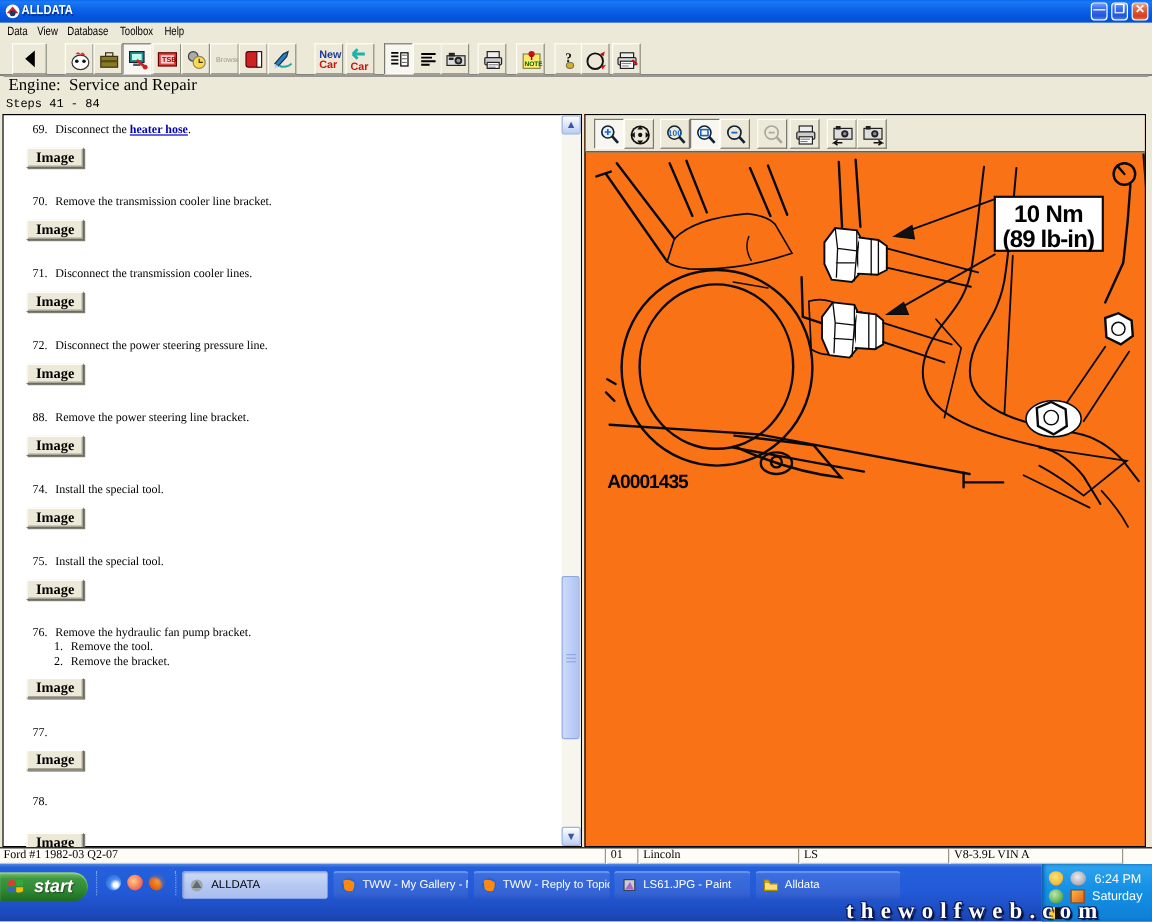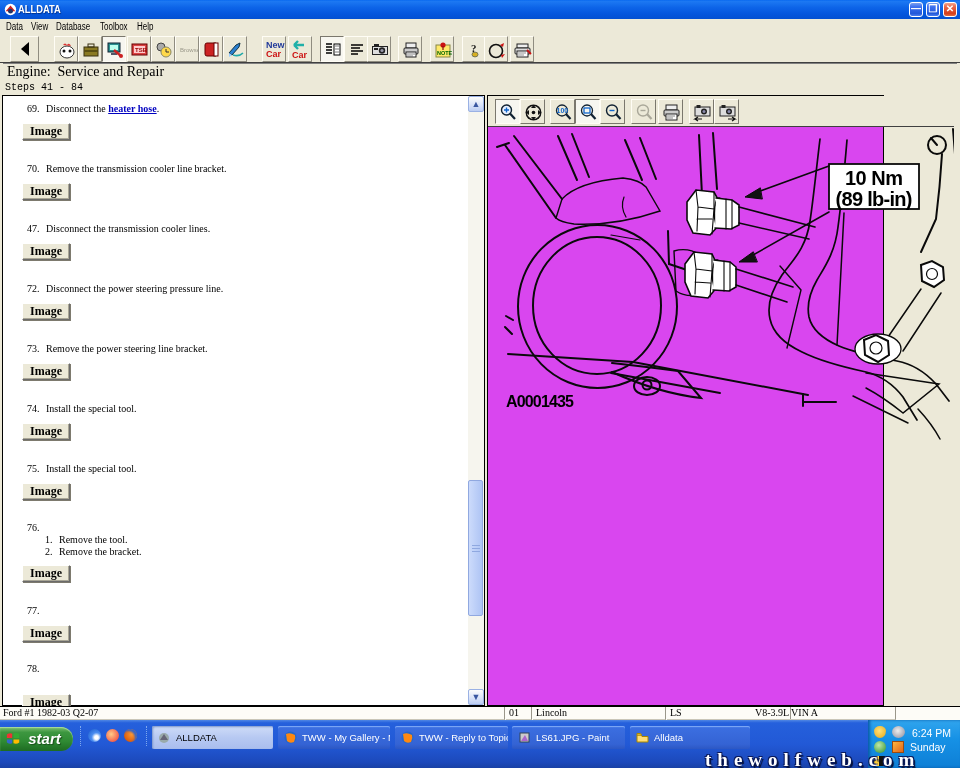--- a/index.html
+++ b/index.html
@@ -40,21 +40,21 @@
 box-shadow:inset -1px -1px 0 #a9a696, 1px 1px 0 #7d7a6e;
 font-family:"Liberation Serif",serif;font-weight:bold;font-size:12px;text-align:center;line-height:14px}
 
 #sbar{left:465px;top:0px;width:16px;height:609px;background:#F6F5EE}
 .sbtn{position:absolute;left:0;width:16px;height:16px;border-radius:2px;
 background:linear-gradient(180deg,#fdfdfb,#d8e2f8 60%,#bccdf2);border:1px solid #9ab1e4;
 color:#3a57a0;font-size:9px;text-align:center;line-height:14px}
 #sthumb{position:absolute;left:0px;top:384px;width:15px;height:136px;border-radius:2px;
 background:linear-gradient(90deg,#ccdbfb,#aec4f4);border:1px solid #90a8e0}
 
-#rpanel{left:487px;top:95px;width:397px;height:611px;background:#d946ef;border:1px solid #000}
+#rpanel{left:487px;top:95px;width:468px;height:611px;background:#f97316;border:1px solid #000}
 #rtoolbar{position:absolute;left:0;top:0;width:466px;height:31px;background:#ECE9D8;border-bottom:1px solid #404040}
 .rbtn{position:absolute;top:3px;width:25px;height:25px;background:#ECE9D8;
 border:1px solid;border-color:#fffdf5 #7a776d #7a776d #fffdf5}
 .rbtn.pressed{background:#F7F6F0;border-color:#7a776d #fffdf5 #fffdf5 #7a776d}
 .rbtn svg{position:absolute;left:3px;top:3px}
 
 #statusbar{left:0;top:706px;width:960px;height:14px;background:#FDFCF7;border-top:1px solid #000;
 font-family:"Liberation Serif",serif;font-size:10px}
 #statusbar div{position:absolute;top:0;height:13px;border-right:1px solid #9a978a;border-bottom:1px solid #c9c6b8;padding:0 0 0 3px;line-height:12px}
 
@@ -243,36 +243,37 @@
 </div>
 
 <div class="abs" id="lpanel">
  <div id="lcontent">
   <div class="stepnum" style="top:103px">69.</div>
       <div class="steptxt" style="top:103px">Disconnect the <a class="hl">heater hose</a>.</div>
   <div class="imgbtn" style="top:123px">Image</div>
   <div class="stepnum" style="top:163px">70.</div>
       <div class="steptxt" style="top:163px">Remove the transmission cooler line bracket.</div>
   <div class="imgbtn" style="top:183px">Image</div>
-  <div class="stepnum" style="top:223px">47.</div>
+  <div class="stepnum" style="top:223px">71.</div>
       <div class="steptxt" style="top:223px">Disconnect the transmission cooler lines.</div>
   <div class="imgbtn" style="top:243px">Image</div>
   <div class="stepnum" style="top:283px">72.</div>
       <div class="steptxt" style="top:283px">Disconnect the power steering pressure line.</div>
   <div class="imgbtn" style="top:303px">Image</div>
-  <div class="stepnum" style="top:343px">73.</div>
+  <div class="stepnum" style="top:343px">88.</div>
       <div class="steptxt" style="top:343px">Remove the power steering line bracket.</div>
   <div class="imgbtn" style="top:363px">Image</div>
   <div class="stepnum" style="top:403px">74.</div>
       <div class="steptxt" style="top:403px">Install the special tool.</div>
   <div class="imgbtn" style="top:423px">Image</div>
   <div class="stepnum" style="top:463px">75.</div>
       <div class="steptxt" style="top:463px">Install the special tool.</div>
   <div class="imgbtn" style="top:483px">Image</div>
   <div class="stepnum" style="top:522px">76.</div>
+      <div class="steptxt" style="top:522px">Remove the hydraulic fan pump bracket.</div>
   <div class="subitem" style="top:534px">1.</div>
       <div class="subtxt" style="top:534px">Remove the tool.</div>
   <div class="subitem" style="top:546px">2.</div>
       <div class="subtxt" style="top:546px">Remove the bracket.</div>
   <div class="imgbtn" style="top:565px">Image</div>
   <div class="stepnum" style="top:605px">77.</div>
   <div class="imgbtn" style="top:625px">Image</div>
   <div class="stepnum" style="top:663px">78.</div>
   <div class="imgbtn" style="top:694px">Image</div>
  </div>
@@ -447,21 +448,21 @@
     <text x="18" y="280" font-family="Liberation Sans" font-size="16" font-weight="bold" fill="#000" stroke="none" textLength="68">A0001435</text>
   </svg>
   </div>
 </div>
 
 <div class="abs" id="statusbar">
   <div style="left:0;width:505px">Ford #1 1982-03 Q2-07</div>
   <div style="left:506px;width:26px">01</div>
   <div style="left:533px;width:133px">Lincoln</div>
   <div style="left:667px;width:124px">LS</div>
-  <div style="left:752px;width:144px">V8-3.9L VIN A</div>
+  <div style="left:792px;width:144px">V8-3.9L VIN A</div>
 </div>
 
 <div class="abs" id="taskbar">
   <div class="abs" id="startbtn"><svg width="15" height="15" viewBox="0 0 17 17" style="position:absolute;left:6px;top:4px">
         <path d="M1 4 Q4 2 7 3 L7 8 L1 8 Z" fill="#e33"></path>
         <path d="M8.5 2.6 Q12 1.5 15 3 L15 8 L8.5 8 Z" fill="#3a3"></path>
         <path d="M1 9.5 L7 9.5 L7 14 Q4 15 1 13 Z" fill="#36c"></path>
         <path d="M8.5 9.5 L15 9.5 L15 13 Q12 15.5 8.5 14 Z" fill="#fb0"></path>
       </svg><span style="margin-left:16px">start</span></div>
   <div class="abs" style="left:80px;top:6px;width:1px;height:20px;border-left:1px dotted #7fa8ee"></div>
@@ -499,21 +500,21 @@
     </div>
   <div class="tkbtn" style="left:630px;width:120px">
       <svg class="ti" viewBox="0 0 13 13">
         <path d="M1 4 L5 4 L6 5.5 L12 5.5 L12 11 L1 11 Z" fill="#fd7" stroke="#a80"></path>
         <path d="M1 4 L1 2.5 L4.5 2.5 L5.5 4Z" fill="#fd7" stroke="#a80"></path>
       </svg>
       <span class="tt">Alldata</span>
     </div>
   <div class="abs" id="tray">
     <div class="abs" style="left:44px;top:7px">6:24 PM</div>
-    <div class="abs" style="left:42px;top:21px">Sunday</div>
+    <div class="abs" style="left:42px;top:21px">Saturday</div>
     <div class="abs" style="left:6px;top:6px;width:12px;height:12px;background:radial-gradient(circle at 45% 40%,#ffe27a,#e8a50f);border-radius:50% 50% 50% 50%/40% 40% 60% 60%"></div>
     <div class="abs" style="left:24px;top:6px;width:13px;height:12px;background:radial-gradient(circle at 45% 40%,#eee,#889);border-radius:50%"></div>
     <div class="abs" style="left:6px;top:21px;width:12px;height:12px;background:radial-gradient(circle at 40% 35%,#bfe9a8,#2b8f2b);border-radius:50%"></div>
     <div class="abs" style="left:24px;top:21px;width:12px;height:12px;background:linear-gradient(135deg,#ffb63e,#e2641a);border:1px solid #9a4a10"></div>
     <div class="abs" style="left:6px;top:36px;width:11px;height:10px;background:linear-gradient(90deg,#ffd23e 50%,#111 50%)"></div>
   </div>
 </div>
 <div class="abs" id="wmark">thewolfweb.com</div>
 
 </body></html>

